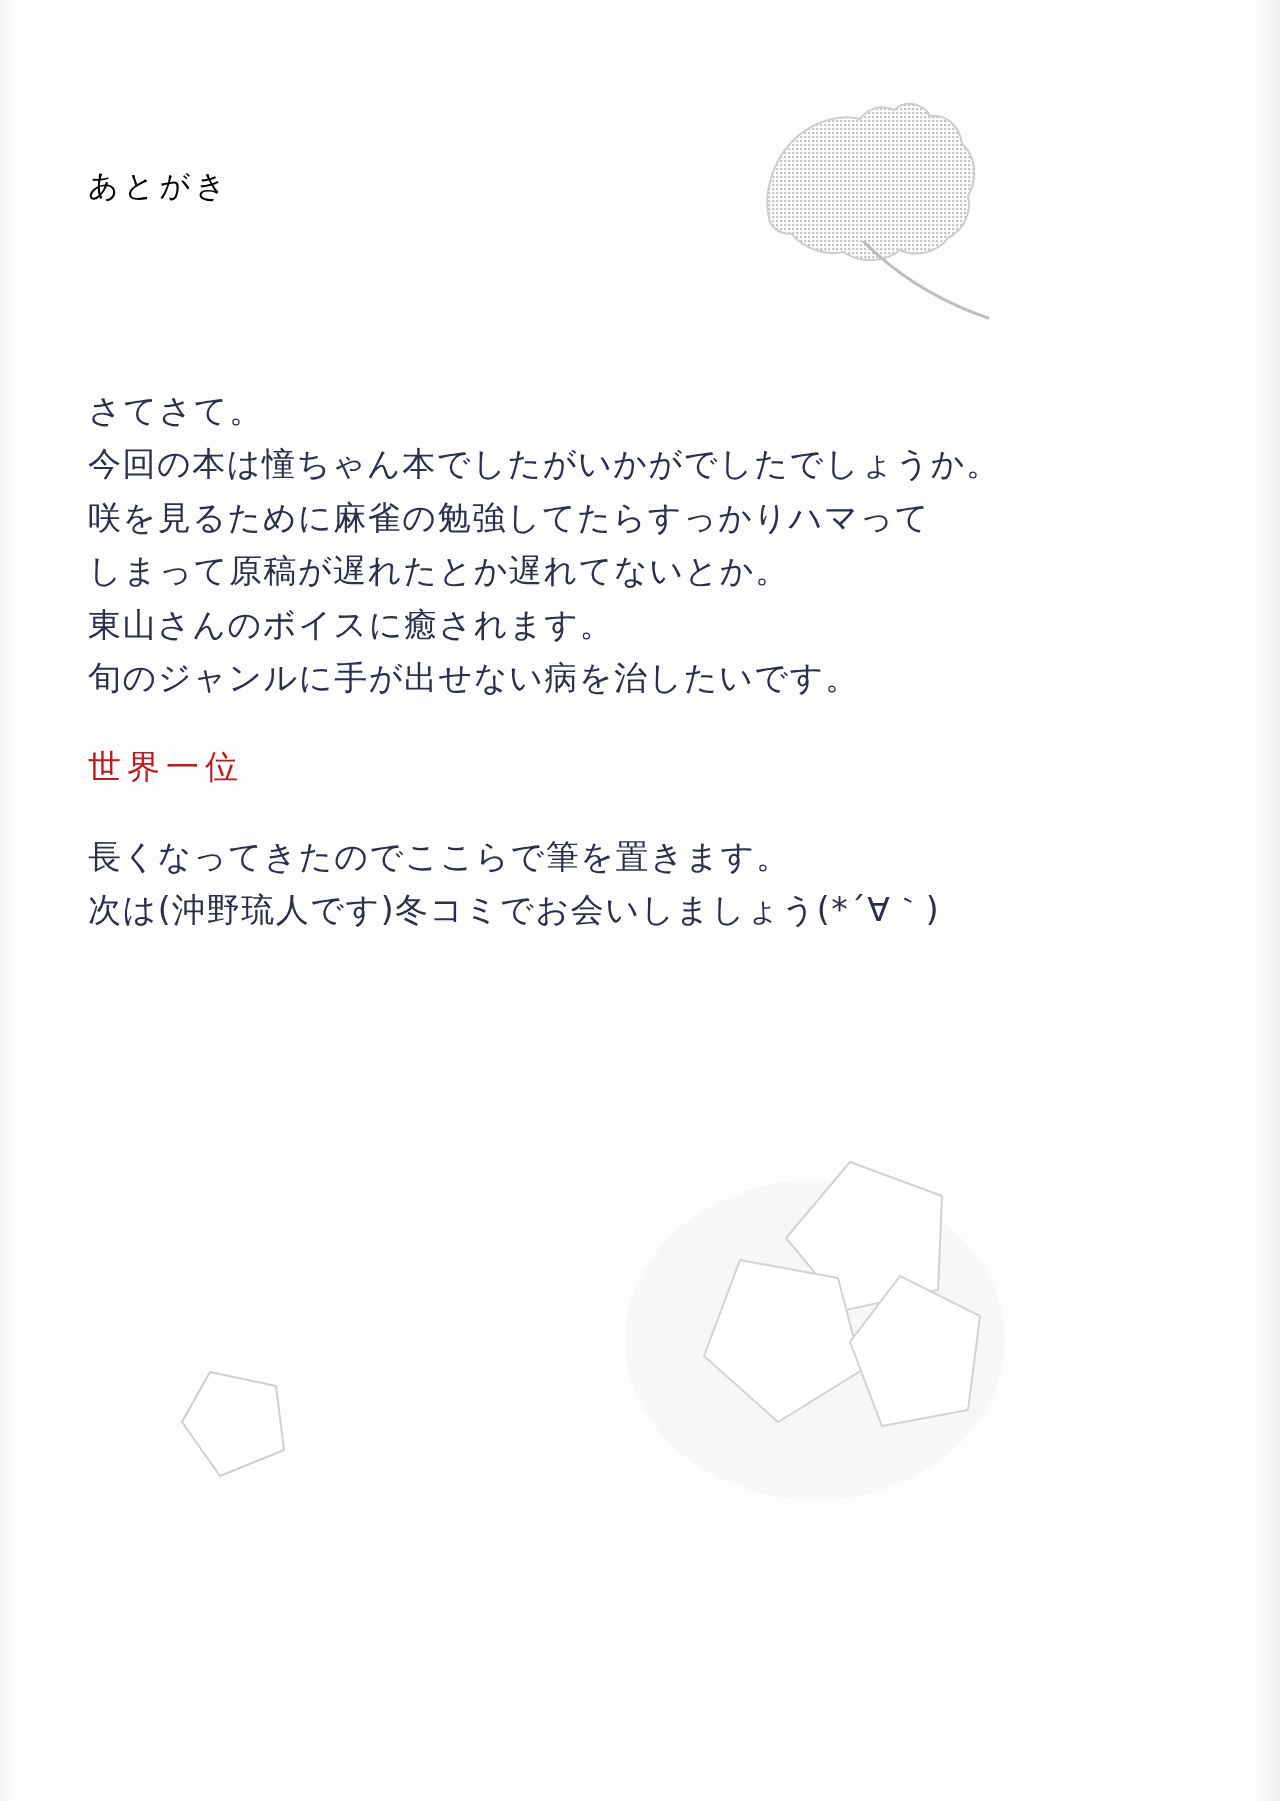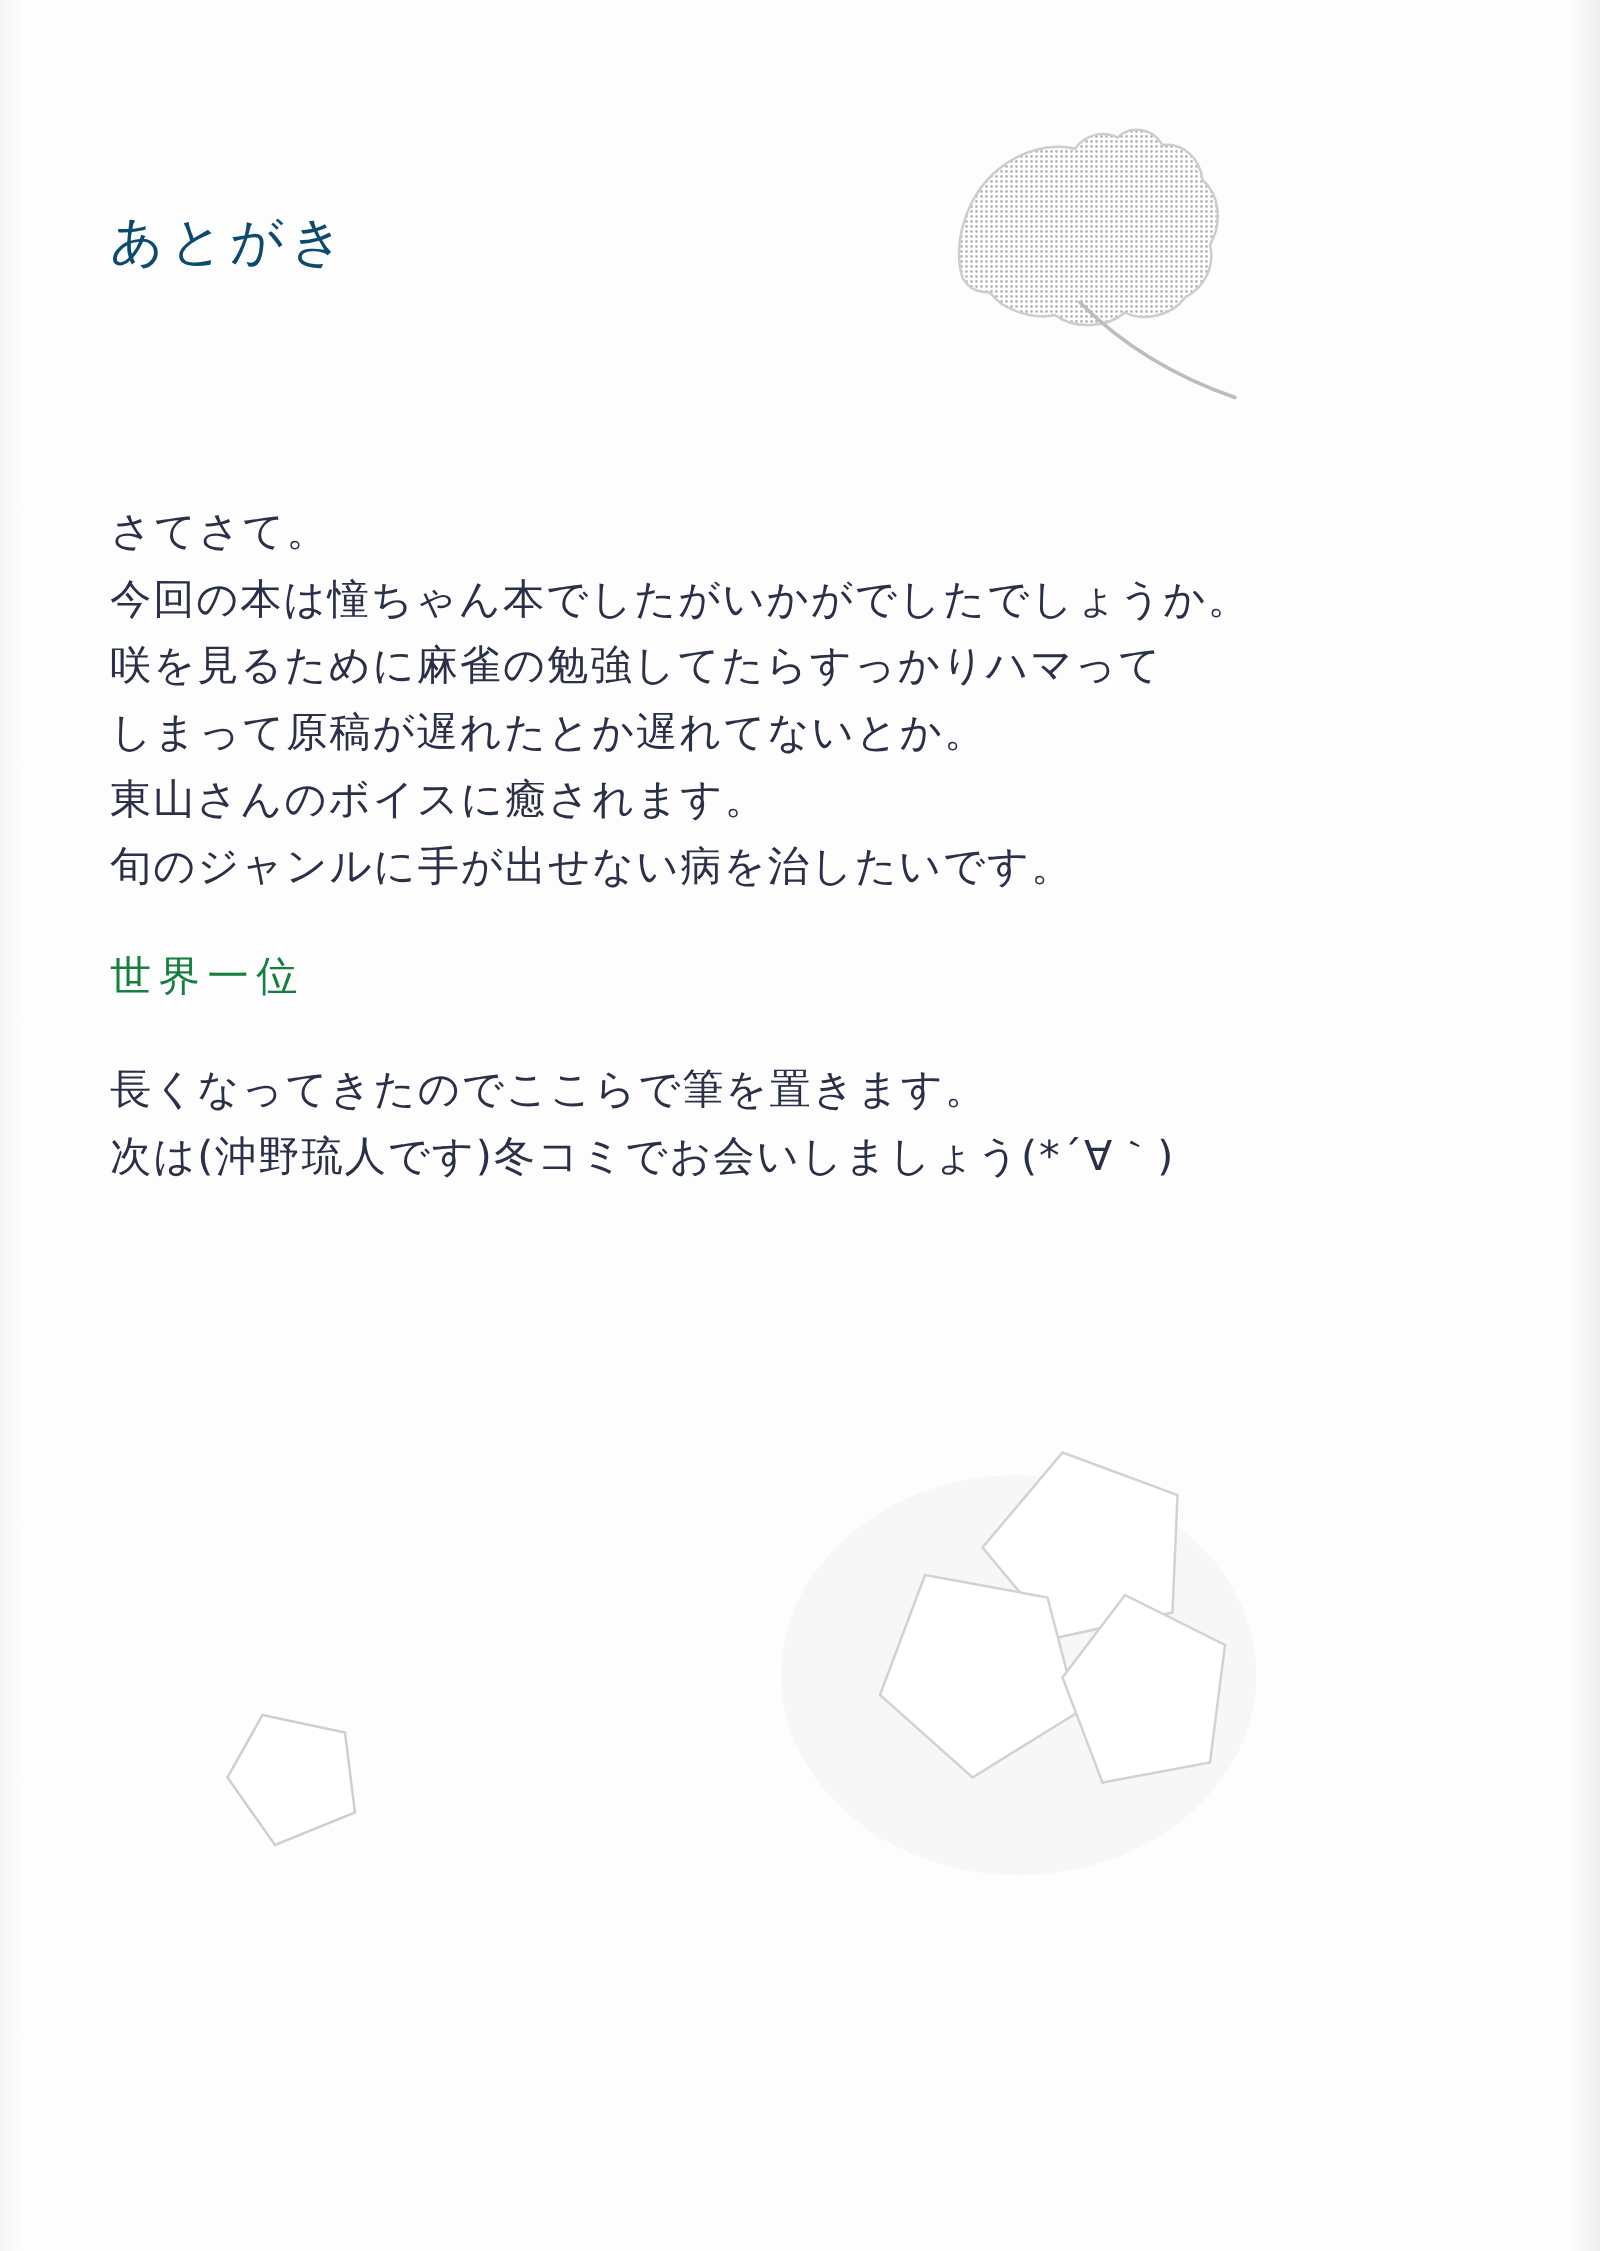--- a/index.html
+++ b/index.html
@@ -43,44 +43,44 @@
 
   
   .afterword {
     position: absolute;
     left: 88px;
     top: 168px;
     width: 1010px;
     color: #2a2f46;
   }
   .heading {
-    font-size: 42px;
+    font-size: 30px;
     letter-spacing: 5px;
     line-height: 1.2;
-    color: #0c4a6e;
+    color: #000000;
   }
   .para {
     font-size: 33px;
     line-height: 1.62;
     letter-spacing: 1.5px;
     color: #2b3049;
     white-space: pre-wrap;
   }
   .gap-lg { height: 76px; }
   .gap-md { height: 52px; }
   .gap-sm { height: 40px; }
   .signature {
     font-size: 33px;
     letter-spacing: 5px;
     color: #2b3049;
   }
   .section-title {
     font-size: 33px;
     letter-spacing: 6px;
-    color: #15803d;
+    color: #b91c1c;
   }
 
   
   .ginkgo {
     position: absolute;
     left: 740px;
     top: 92px;
     width: 270px;
     height: 240px;
     pointer-events: none;

